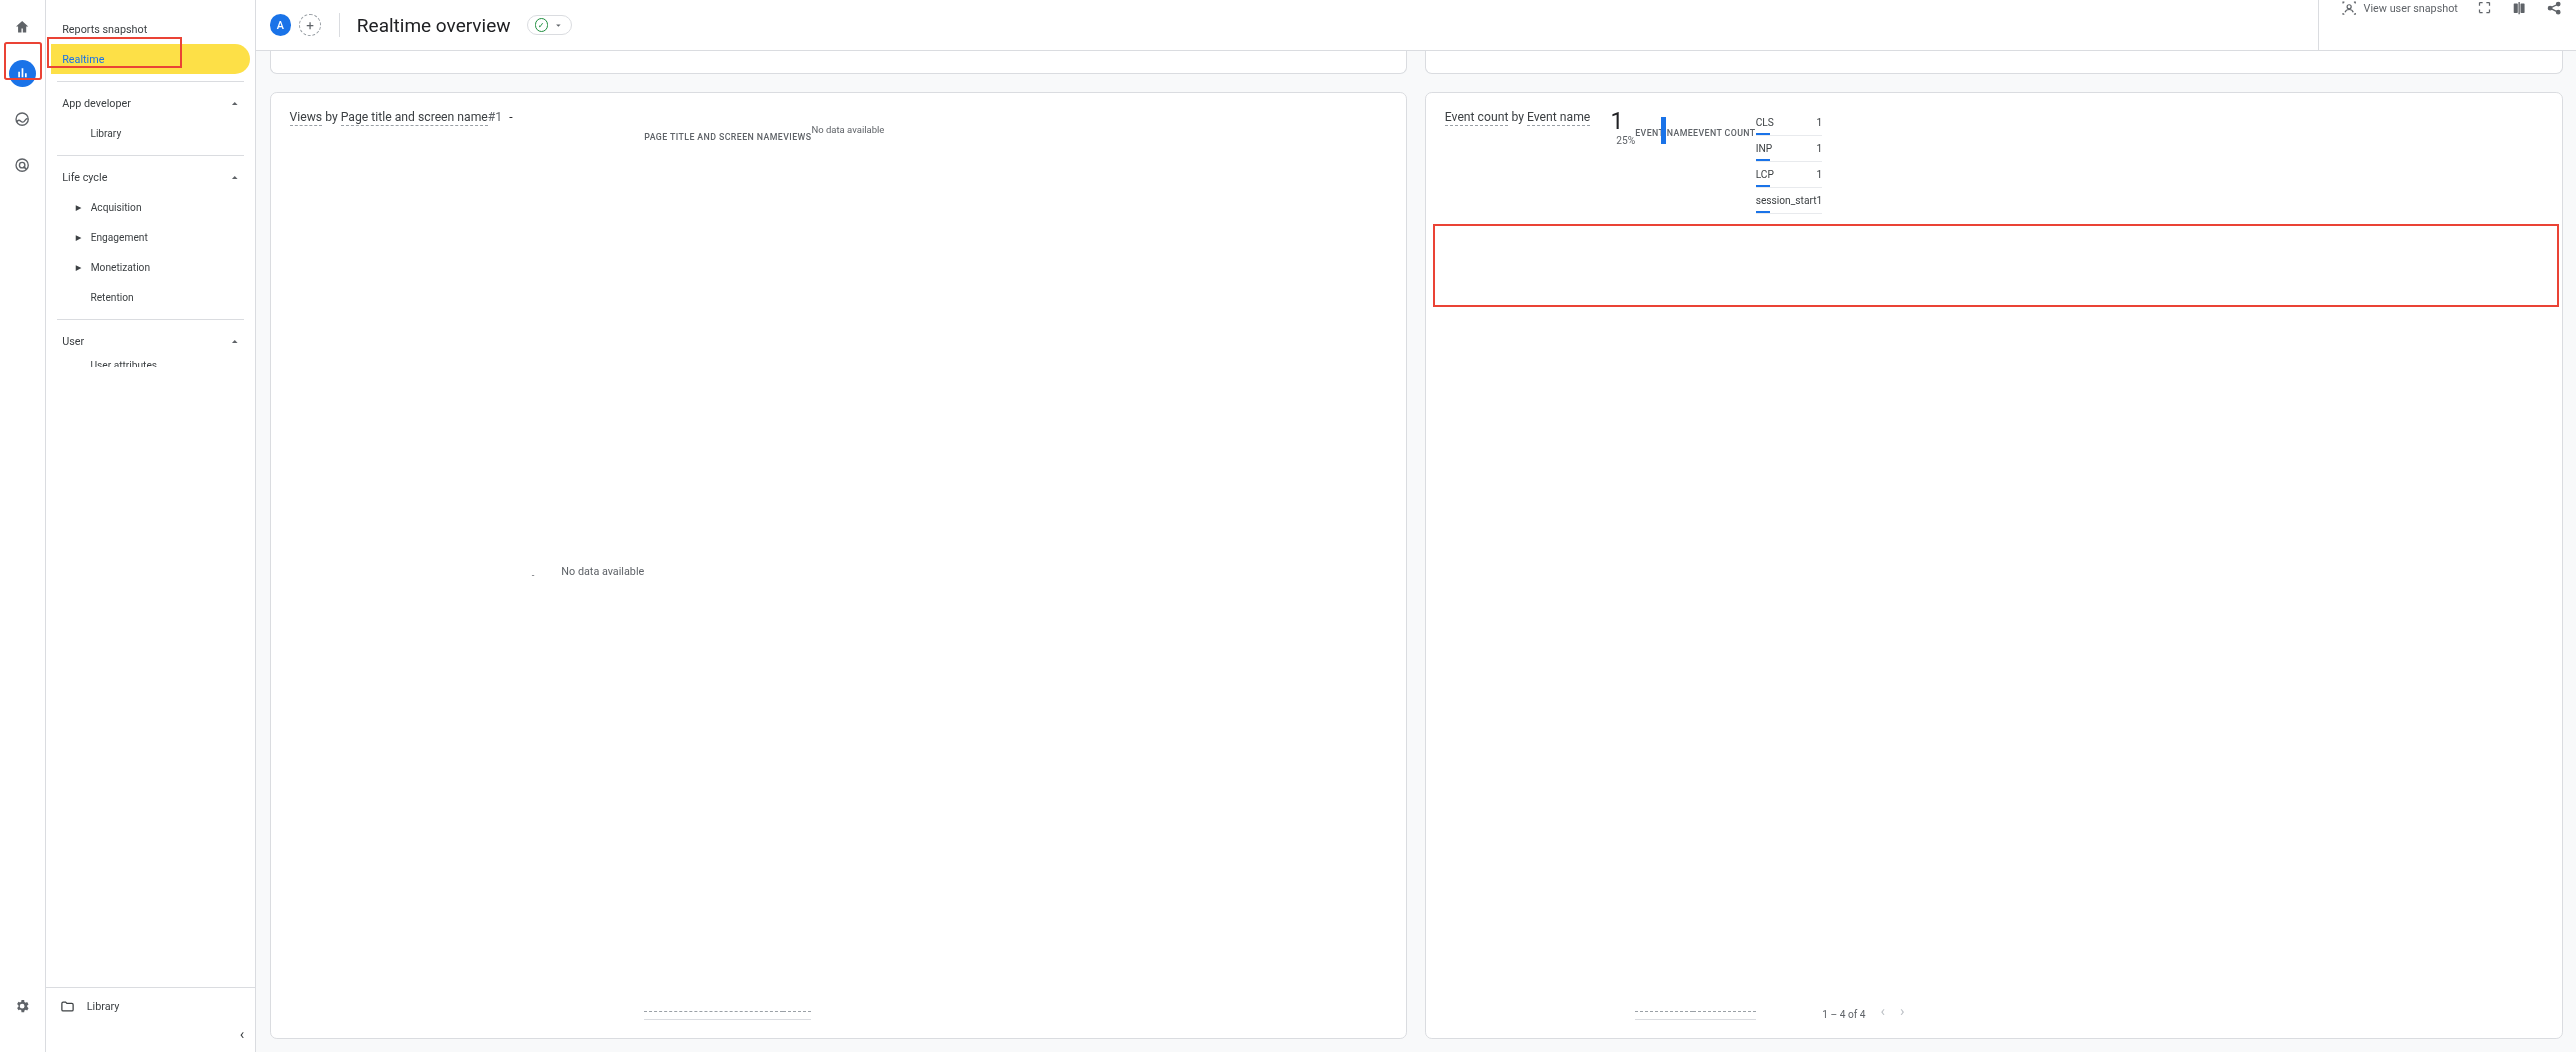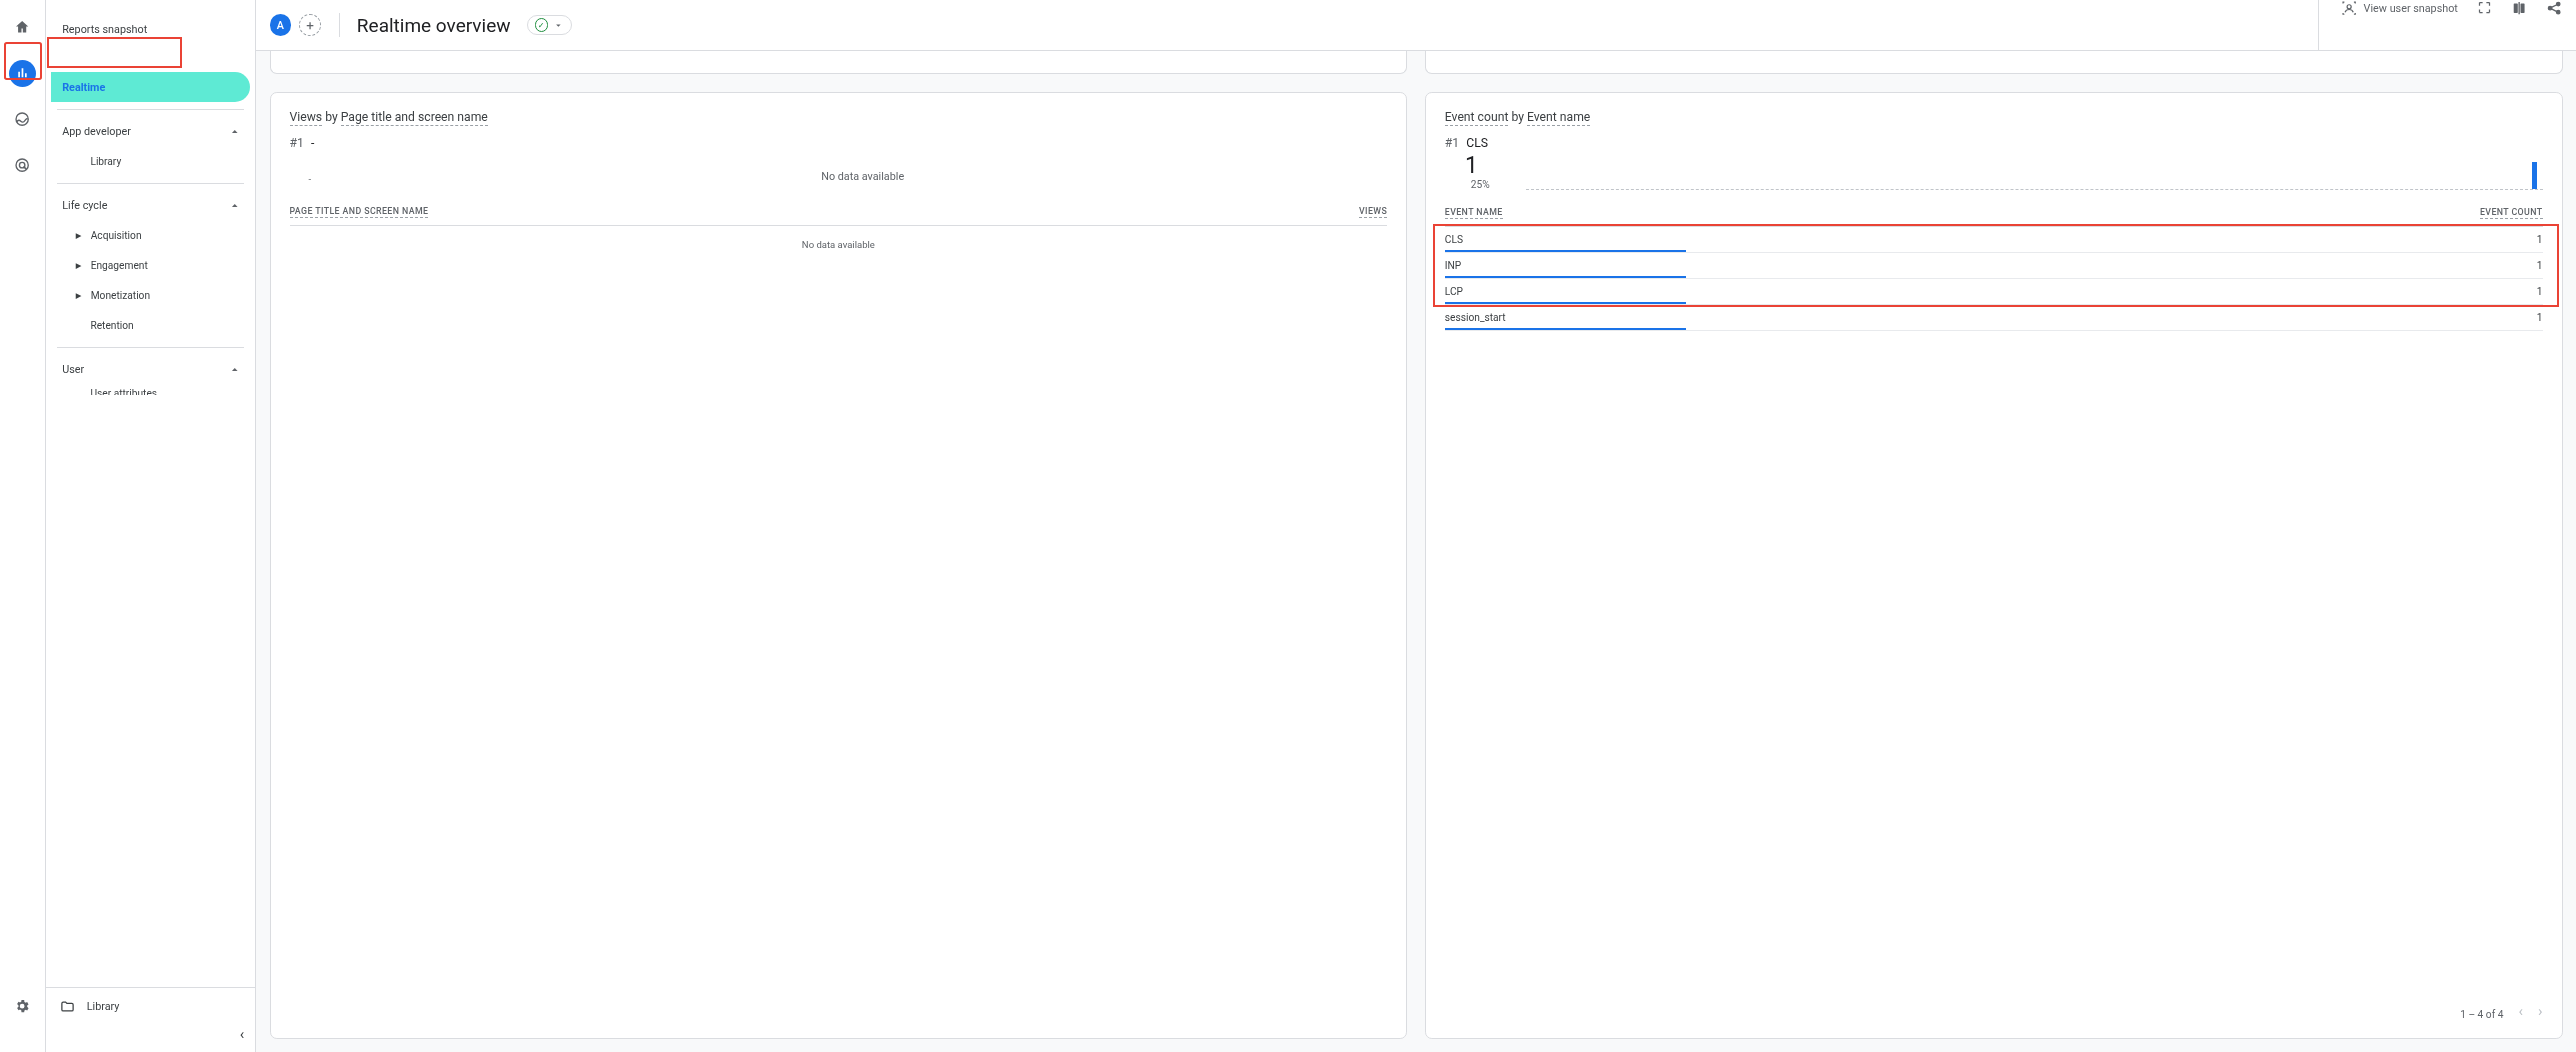--- a/index.html
+++ b/index.html
@@ -35,21 +35,21 @@
   width: 210px; border-right: 0.7px solid #dadce0;
   display: flex; flex-direction: column; padding-top: 14px;
   position: relative; flex-shrink: 0;
 }
 .nav-scroll { flex: 1; overflow-y: auto; padding: 0 5.4px; }
 .nav-item {
   display: flex; align-items: center; height: 30px;
   padding: 0 8.1px 0 10.8px; border-radius: 0 15px 15px 0;
   font-size: 10.8px; color: #3c4043; cursor: pointer;
 }
-.nav-item.selected { background: #5eead4; color: #1a73e8; font-weight: 700; margin-top: 28px; }
+.nav-item.selected { background: #fde047; color: #1a73e8; font-weight: 400; }
 .nav-item .chev { margin-left: auto; color: #5f6368; }
 .nav-item.sub { padding-left: 24.4px; font-size: 10.2px; }
 .nav-item.sub .tri {
   width: 5.4px; margin-right: 9.5px; color: #3c4043; font-size: 7.4px; }
 .nav-item.sub.noicon { padding-left: 39px; }
 .nav-divider { height: 0.7px; background: #dadce0; margin: 6.8px 5.4px; }
 .nav-cut { padding-left: 39px; font-size: 10.2px; color: #3c4043; height: 6.8px; overflow: hidden; margin-top: 3px;}
 .library {
   border-top: 0.7px solid #dadce0; padding: 10.8px 0 6.8px 13.5px;
   display: flex; align-items: center; font-size: 10.8px; gap: 12.2px;
@@ -100,21 +100,21 @@
   flex: 1; background: #f8f9fa; padding: 0 13.5px 13.5px;
   display: flex; gap: 17.6px; overflow: auto;
 }
 .col { flex: 1; display: flex; flex-direction: column; gap: 17.6px; min-width: 0;}
 .card-stub {
   height: 23px; background: #fff; border: 0.7px solid #dadce0;
   border-top: none; border-radius: 0 0 6.8px 6.8px;
 }
 .card {
   background: #fff; border: 0.7px solid #dadce0; border-radius: 6.8px;
-  padding: 17.6px 19px; flex: 1; display: flex; flex-direction: column;
+  padding: 17.6px 19px; flex: 1; display: flex; flex-direction: row;
   position: relative;
 }
 .card-title { font-size: 12.2px; color: #3c4043; margin-bottom: 12.2px; }
 .card-title .dotted { border-bottom: 0.7px dashed #9aa0a6; padding-bottom: 0.7px; }
 .top-rank { font-size: 12.2px; color: #202124; margin-bottom: 4.1px; }
 .top-rank .hash { color: #5f6368; margin-right: 4.1px; }
 .big-num { font-size: 23px; color: #202124; line-height: 1; margin-left: 20.3px;}
 .pct { font-size: 10.2px; color: #5f6368; margin-left: 26px; margin-top: 1.4px;}
 .spark {
   flex: 1; height: 31px; border-bottom: 0.7px dashed #c0c4c9;
@@ -323,24 +323,20 @@
           </div>
           <div class="nodata-line">No data available</div>
         </div>
       </div>
 
       <div class="col">
         <div class="card-stub"></div>
         <div class="card">
           <div class="card-title">
             <span class="dotted">Event count</span><span> by </span><span class="dotted">Event name</span>
-          </div>
-          <div class="top-rank">
-            <span class="hash">#1</span>
-            <span>CLS</span>
           </div>
           <div style="position:relative;">
             <div class="big-num">1</div>
             <div class="pct">25%</div>
             <div class="spark" style="position:absolute; left:0; right:0; top:4.1px;">
               <div class="spark-bar"></div>
             </div>
           </div>
           <div class="tbl-head" style="margin-top:12.2px;">
             <span>EVENT NAME</span>

